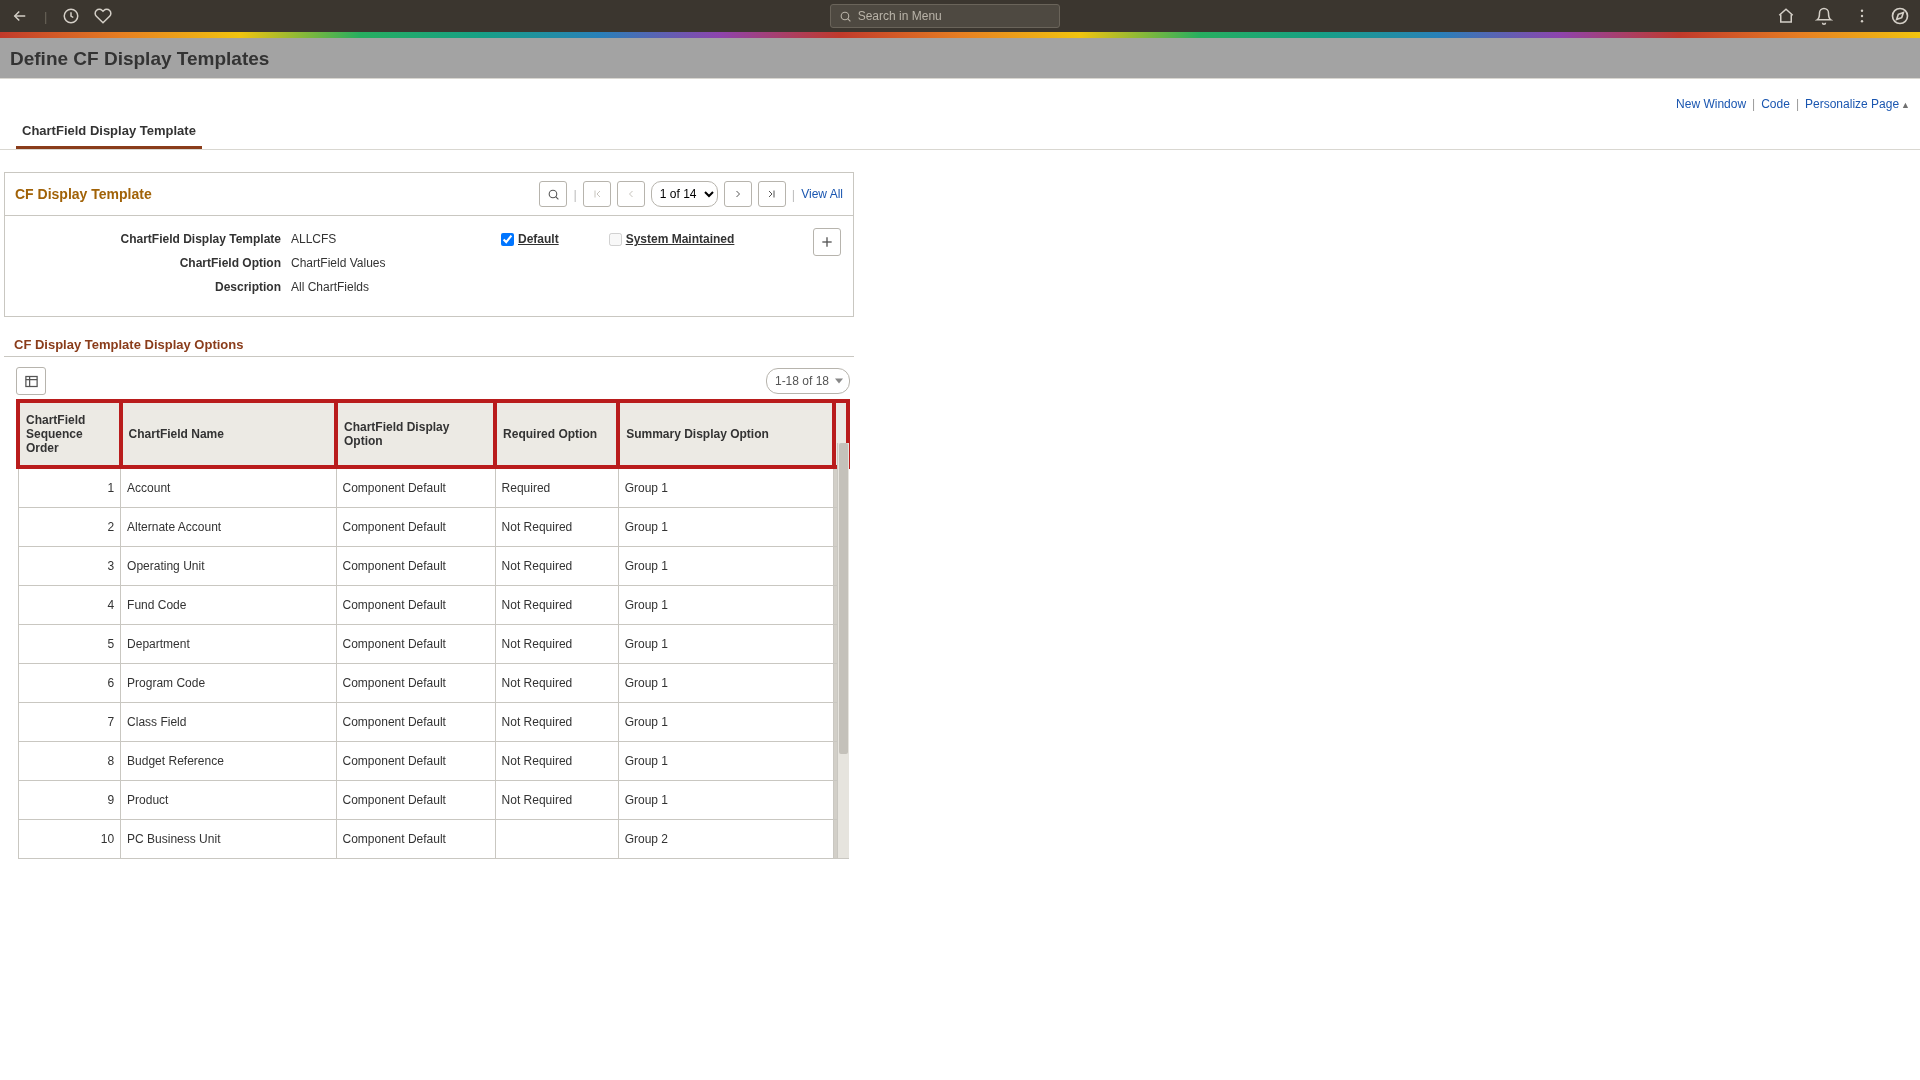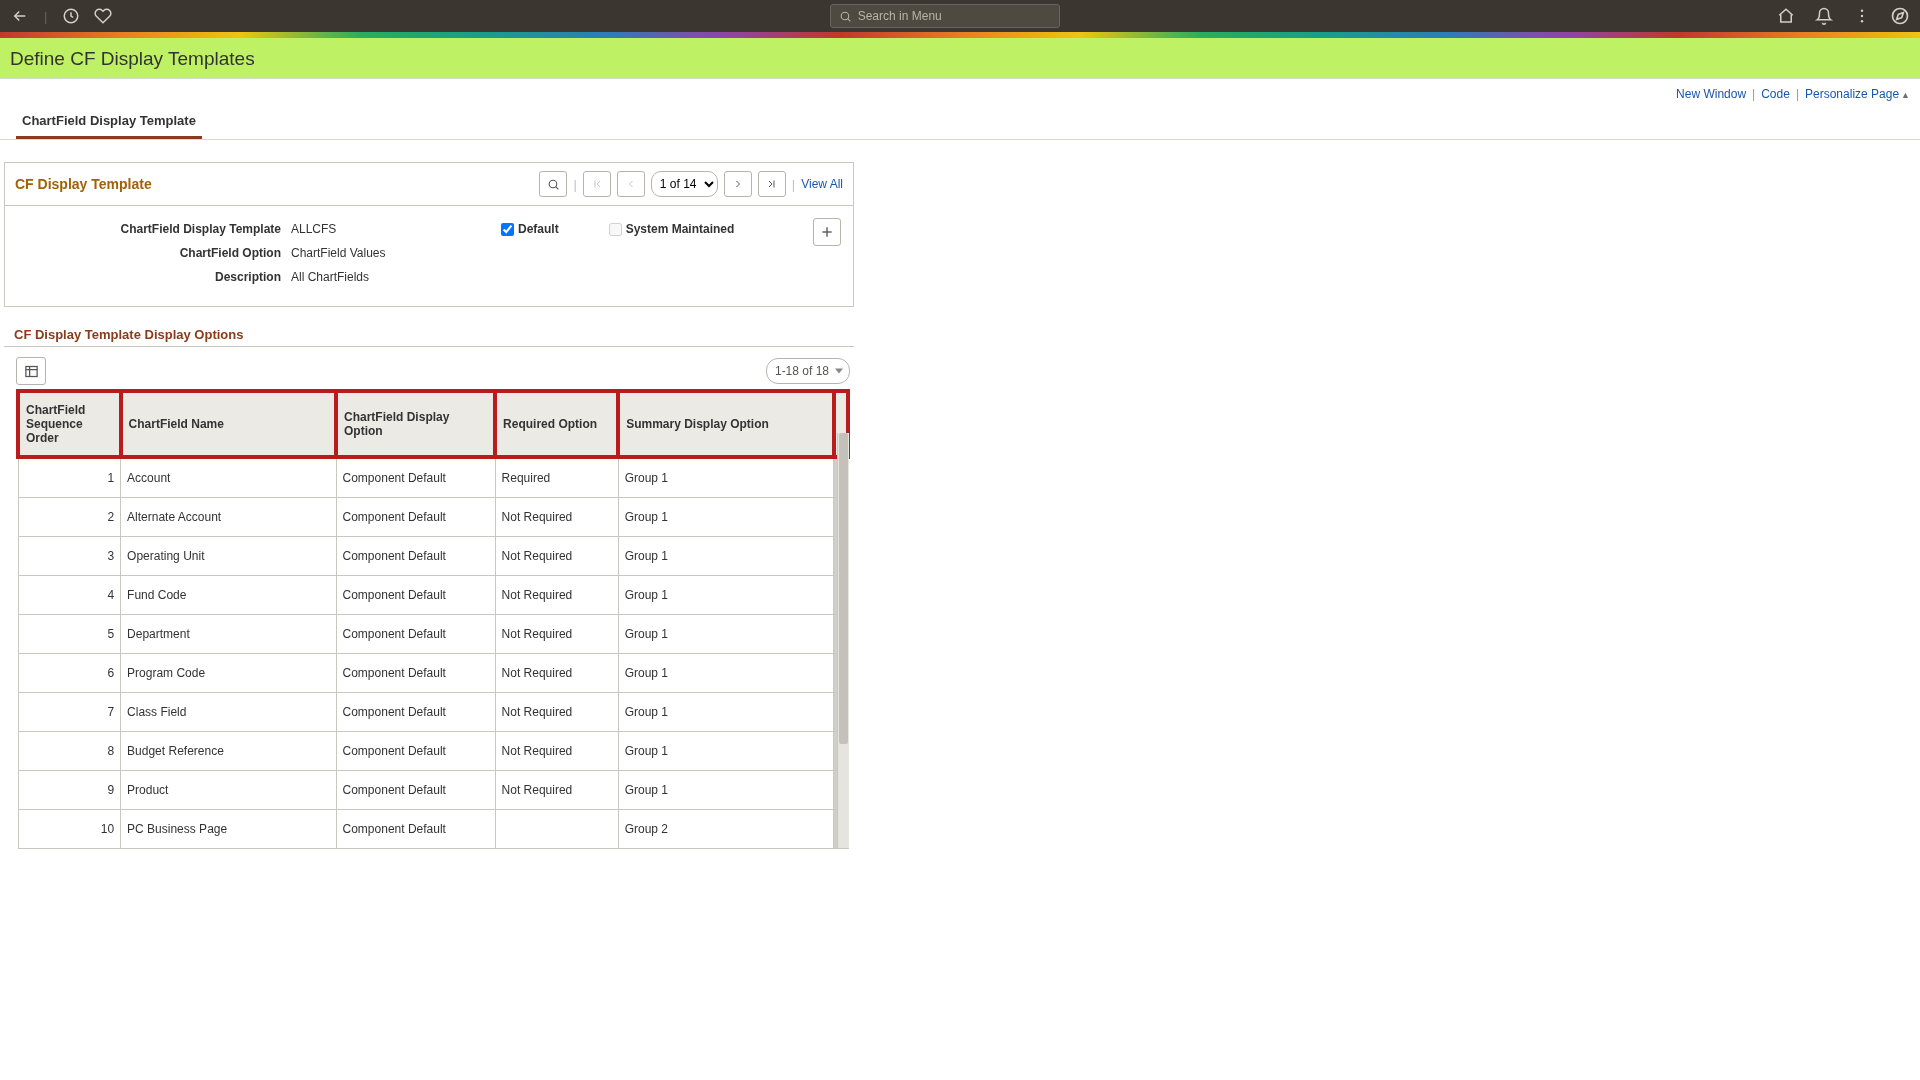--- a/index.html
+++ b/index.html
@@ -13,24 +13,24 @@
     .topbar-center { flex: 1; display: flex; justify-content: center; }
     .search-box { background: #4e4941; border: 1px solid #6a645a; border-radius: 3px; height: 24px; width: 230px; display: flex; align-items: center; padding: 0 8px; gap: 6px; color: #b9b3a8; }
     .search-box input { background: transparent; border: none; outline: none; color: #d4cfc7; font-size: 12px; flex: 1; }
     .search-box input::placeholder { color: #b9b3a8; }
     .topbar-right { display: flex; align-items: center; gap: 18px; }
 
     
     .banner-strip { height: 6px; background: linear-gradient(90deg,#c0392b,#e67e22,#f1c40f,#27ae60,#16a085,#2980b9,#8e44ad,#c0392b,#e67e22,#f1c40f,#27ae60,#16a085,#2980b9,#8e44ad,#c0392b,#e67e22,#f1c40f); }
 
     
-    .page-title { font-size: 19px; font-weight: normal; padding: 10px 10px 8px 10px; background: #bef264; border-bottom: 1px solid #d9d7d1; }
-
-    
-    .help-links { display: flex; justify-content: flex-end; gap: 6px; padding: 8px 10px 0 10px; font-size: 12px; }
+    .page-title { font-size: 19px; font-weight: bold; padding: 10px 10px 8px 10px; background: #a3a3a3; border-bottom: 1px solid #d9d7d1; }
+
+    
+    .help-links { display: flex; justify-content: flex-end; gap: 6px; padding: 18px 10px 0 10px; font-size: 12px; }
     .help-links a { color: #1a56b0; text-decoration: none; }
     .help-links span.sep { color: #999; }
     .help-links .caret { color: #707070; font-size: 9px; margin-left: 2px; }
 
     
     .tabrow { padding: 0 16px; border-bottom: 1px solid #d9d7d1; margin-top: 4px; }
     .tab { display: inline-block; padding: 8px 6px; font-weight: bold; color: #333; border-bottom: 3px solid #8a3c1a; }
 
     
     .content { padding: 22px 4px 0 4px; }
@@ -45,21 +45,21 @@
     .pager-btn.disabled { color: #c7c4bd; cursor: default; }
     .pager select { border: 1px solid #b7b4ad; height: 26px; border-radius: 10px; padding: 0 4px; font-size: 12px; background:#fff; }
     .pager a { color: #1a56b0; text-decoration: none; font-size: 12px; }
 
     
     .section-body { padding: 16px 16px 22px 16px; position: relative; }
     .fieldgrid { display: grid; grid-template-columns: 260px 200px auto; row-gap: 10px; column-gap: 10px; align-items: center; }
     .fieldlabel { text-align: right; font-weight: bold; color: #333; font-size: 12px; }
     .fieldvalue { font-size: 12px; color: #333; }
     .checks { display: flex; gap: 50px; align-items: center; font-size: 12px; font-weight: bold; }
-    .checks label { display: inline-flex; align-items: center; gap: 4px; }
+    .checks label { display: inline-flex; align-items: center; gap: 4px; text-decoration: underline; }
     .add-btn { position: absolute; top: 12px; right: 12px; width: 28px; height: 28px; border: 1px solid #b7b4ad; border-radius: 3px; background: #fff; display: flex; align-items: center; justify-content: center; cursor: pointer; font-size: 18px; color: #555; }
 
     
     .subheading { color: #8a3c1a; font-weight: bold; font-size: 13px; padding: 20px 10px 4px 10px; border-bottom: 1px solid #c9c7c1; width: 850px; }
 
     
     .gridwrap { width: 834px; margin-left: 12px; margin-top: 6px; }
     .grid-toolbar { display: flex; align-items: center; justify-content: space-between; padding: 4px 0; }
     .grid-tool-btn { border: 1px solid #b7b4ad; background: #fff; width: 30px; height: 28px; display: inline-flex; align-items: center; justify-content: center; border-radius: 3px; cursor: pointer; color: #555; }
     .grid-range { border: 1px solid #b7b4ad; background: #fff; height: 26px; padding: 0 20px 0 8px; display: inline-flex; align-items: center; border-radius: 12px; font-size: 12px; color: #555; position: relative; cursor: pointer; }
@@ -337,21 +337,21 @@
             <tr>
               <td class="order">9</td>
               <td>Product</td>
               <td>Component Default</td>
               <td>Not Required</td>
               <td>Group 1</td>
               <td class="scrollcell"></td>
             </tr>
             <tr>
               <td class="order">10</td>
-              <td>PC Business Page</td>
+              <td>PC Business Unit</td>
               <td>Component Default</td>
               <td></td>
               <td>Group 2</td>
               <td class="scrollcell"></td>
             </tr>
           </tbody>
       </table>
       <div class="fake-scrollbar">
         <div class="fake-thumb"></div>
       </div>

